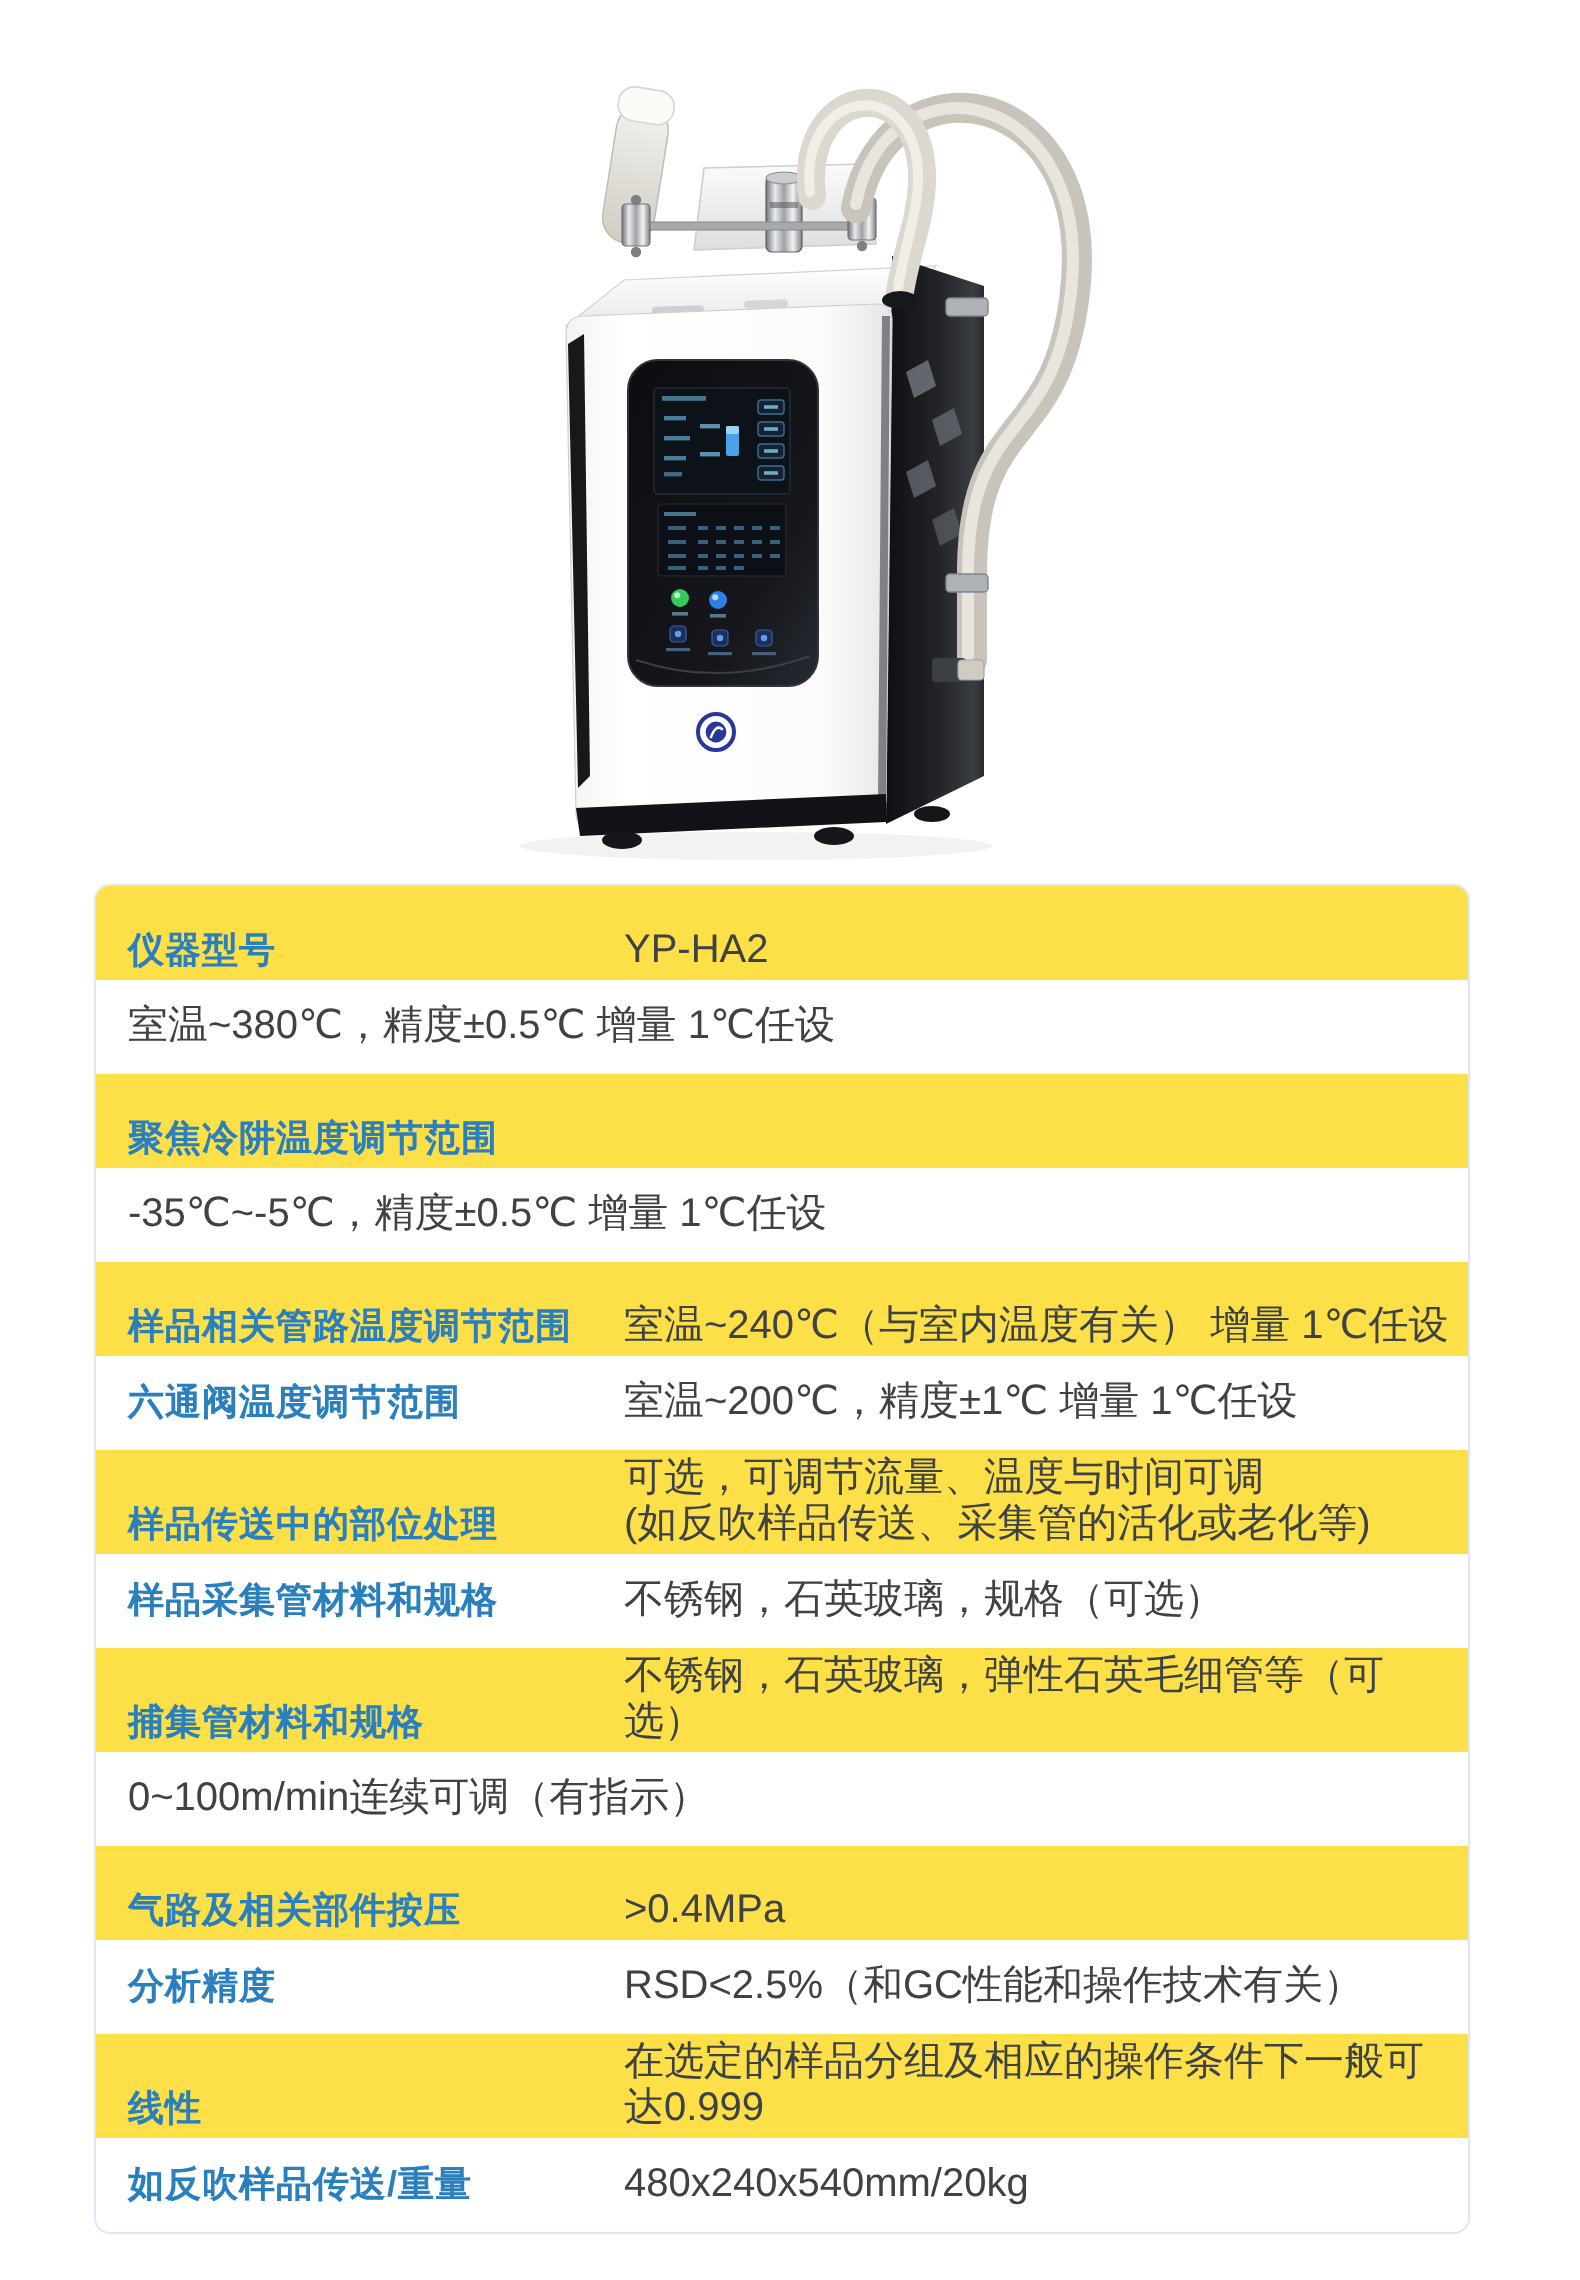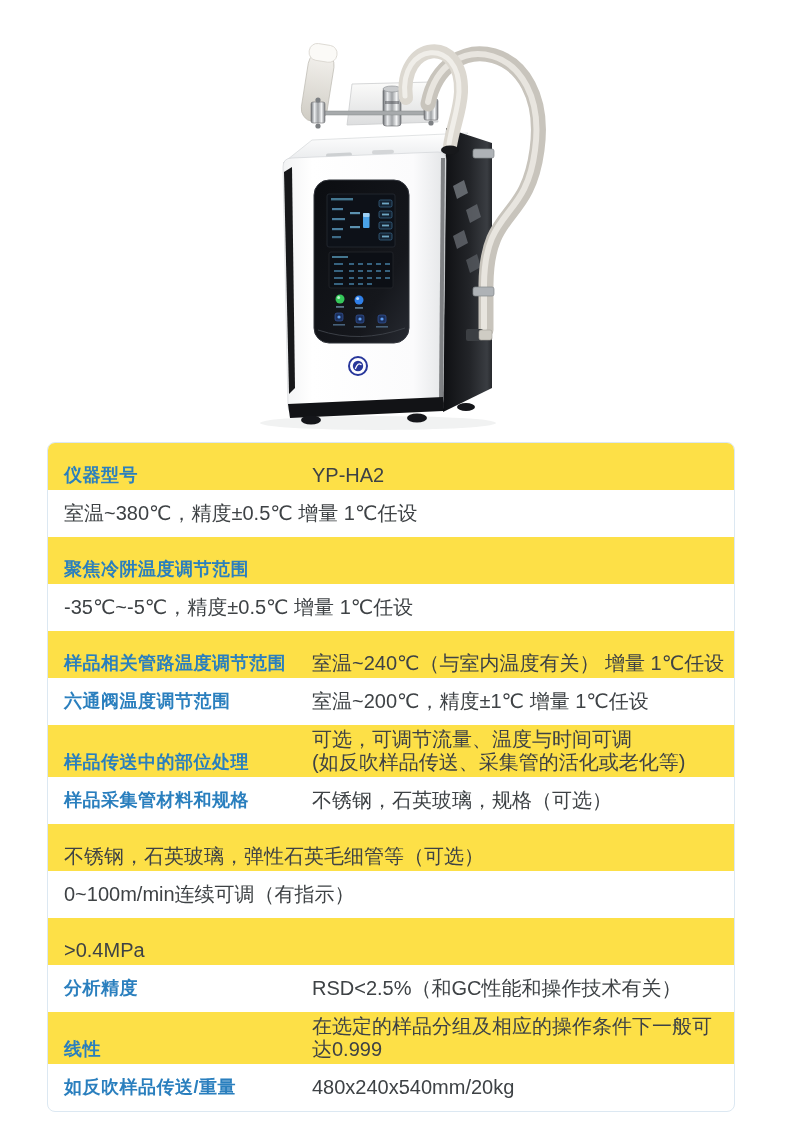--- a/index.html
+++ b/index.html
@@ -264,26 +264,28 @@
   <div class="spec-row alt">
     <div class="spec-label">样品传送中的部位处理</div>
     <div class="spec-value">可选，可调节流量、温度与时间可调
 (如反吹样品传送、采集管的活化或老化等)</div>
   </div>
   <div class="spec-row">
     <div class="spec-label">样品采集管材料和规格</div>
     <div class="spec-value">不锈钢，石英玻璃，规格（可选）</div>
   </div>
   <div class="spec-row alt">
+    <div class="spec-label">捕集管材料和规格</div>
     <div class="spec-value">不锈钢，石英玻璃，弹性石英毛细管等（可选）</div>
   </div>
   <div class="spec-row">
     <div class="spec-value">0~100m/min连续可调（有指示）</div>
   </div>
   <div class="spec-row alt">
+    <div class="spec-label">气路及相关部件按压</div>
     <div class="spec-value">&gt;0.4MPa</div>
   </div>
   <div class="spec-row">
     <div class="spec-label">分析精度</div>
     <div class="spec-value">RSD&lt;2.5%（和GC性能和操作技术有关）</div>
   </div>
   <div class="spec-row alt">
     <div class="spec-label">线性</div>
     <div class="spec-value">在选定的样品分组及相应的操作条件下一般可达0.999</div>
   </div>

